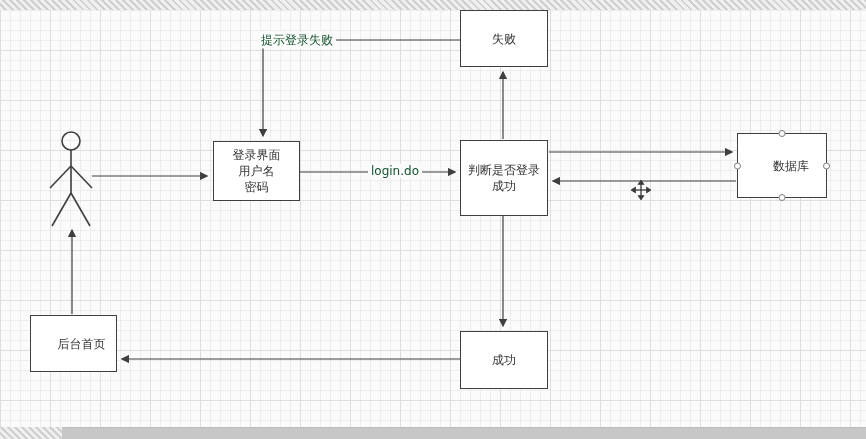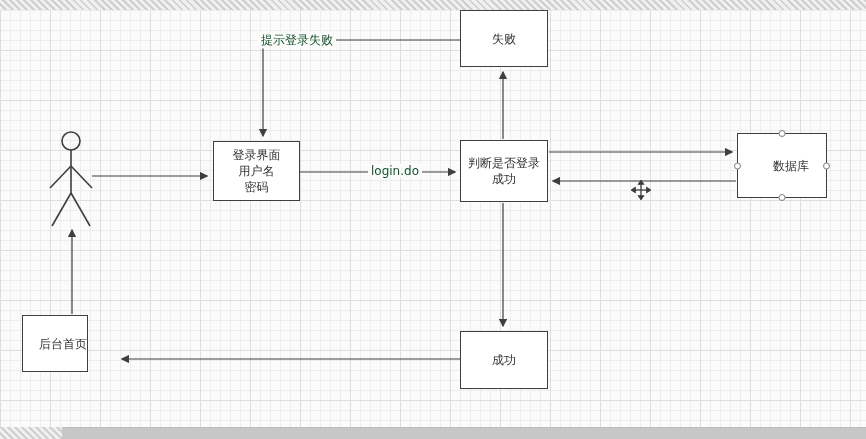--- a/index.html
+++ b/index.html
@@ -85,38 +85,38 @@
   <div class="node" style="left:213px; top:141px; width:87px; height:60px;">
     <span>登录界面</span>
     <span>用户名</span>
     <span>密码</span>
   </div>
 
   <div class="node" style="left:460px; top:10px; width:88px; height:57px;">
     <span>失败</span>
   </div>
 
-  <div class="node" style="left:460px; top:140px; width:88px; height:62px;">
+  <div class="node" style="left:460px; top:140px; width:88px; height:76px;">
     <span>判断是否登录</span>
     <span>成功</span>
   </div>
 
   <div class="node" style="left:737px; top:133px; width:90px; height:65px;padding-left:18px;">
     <span>数据库</span>
     <span class="handle" style="left:50%; top:-4px; transform:translateX(-50%);"></span>
     <span class="handle" style="left:50%; bottom:-4px; transform:translateX(-50%);"></span>
     <span class="handle" style="left:-4px; top:50%; transform:translateY(-50%);"></span>
     <span class="handle" style="right:-4px; top:50%; transform:translateY(-50%);"></span>
   </div>
 
   <div class="node" style="left:460px; top:331px; width:88px; height:58px;">
     <span>成功</span>
   </div>
 
-  <div class="node" style="left:22px; top:315px; width:66px; height:57px;padding-left:16px;">
+  <div class="node" style="left:30px; top:315px; width:87px; height:57px;padding-left:16px;">
     <span>后台首页</span>
   </div>
 
   <span class="edge-label" style="left:297px; top:40px;">提示登录失败</span>
   <span class="edge-label" style="left:395px; top:171px;">login.do</span>
 
   <span class="cursor-wrap" style="left:631px; top:180px;">
     <svg width="20" height="20" viewBox="0 0 20 20">
       <g stroke="#3c3c3c" stroke-width="1.3" fill="#3c3c3c">
         <line x1="10" y1="3.5" x2="10" y2="16.5"></line>

